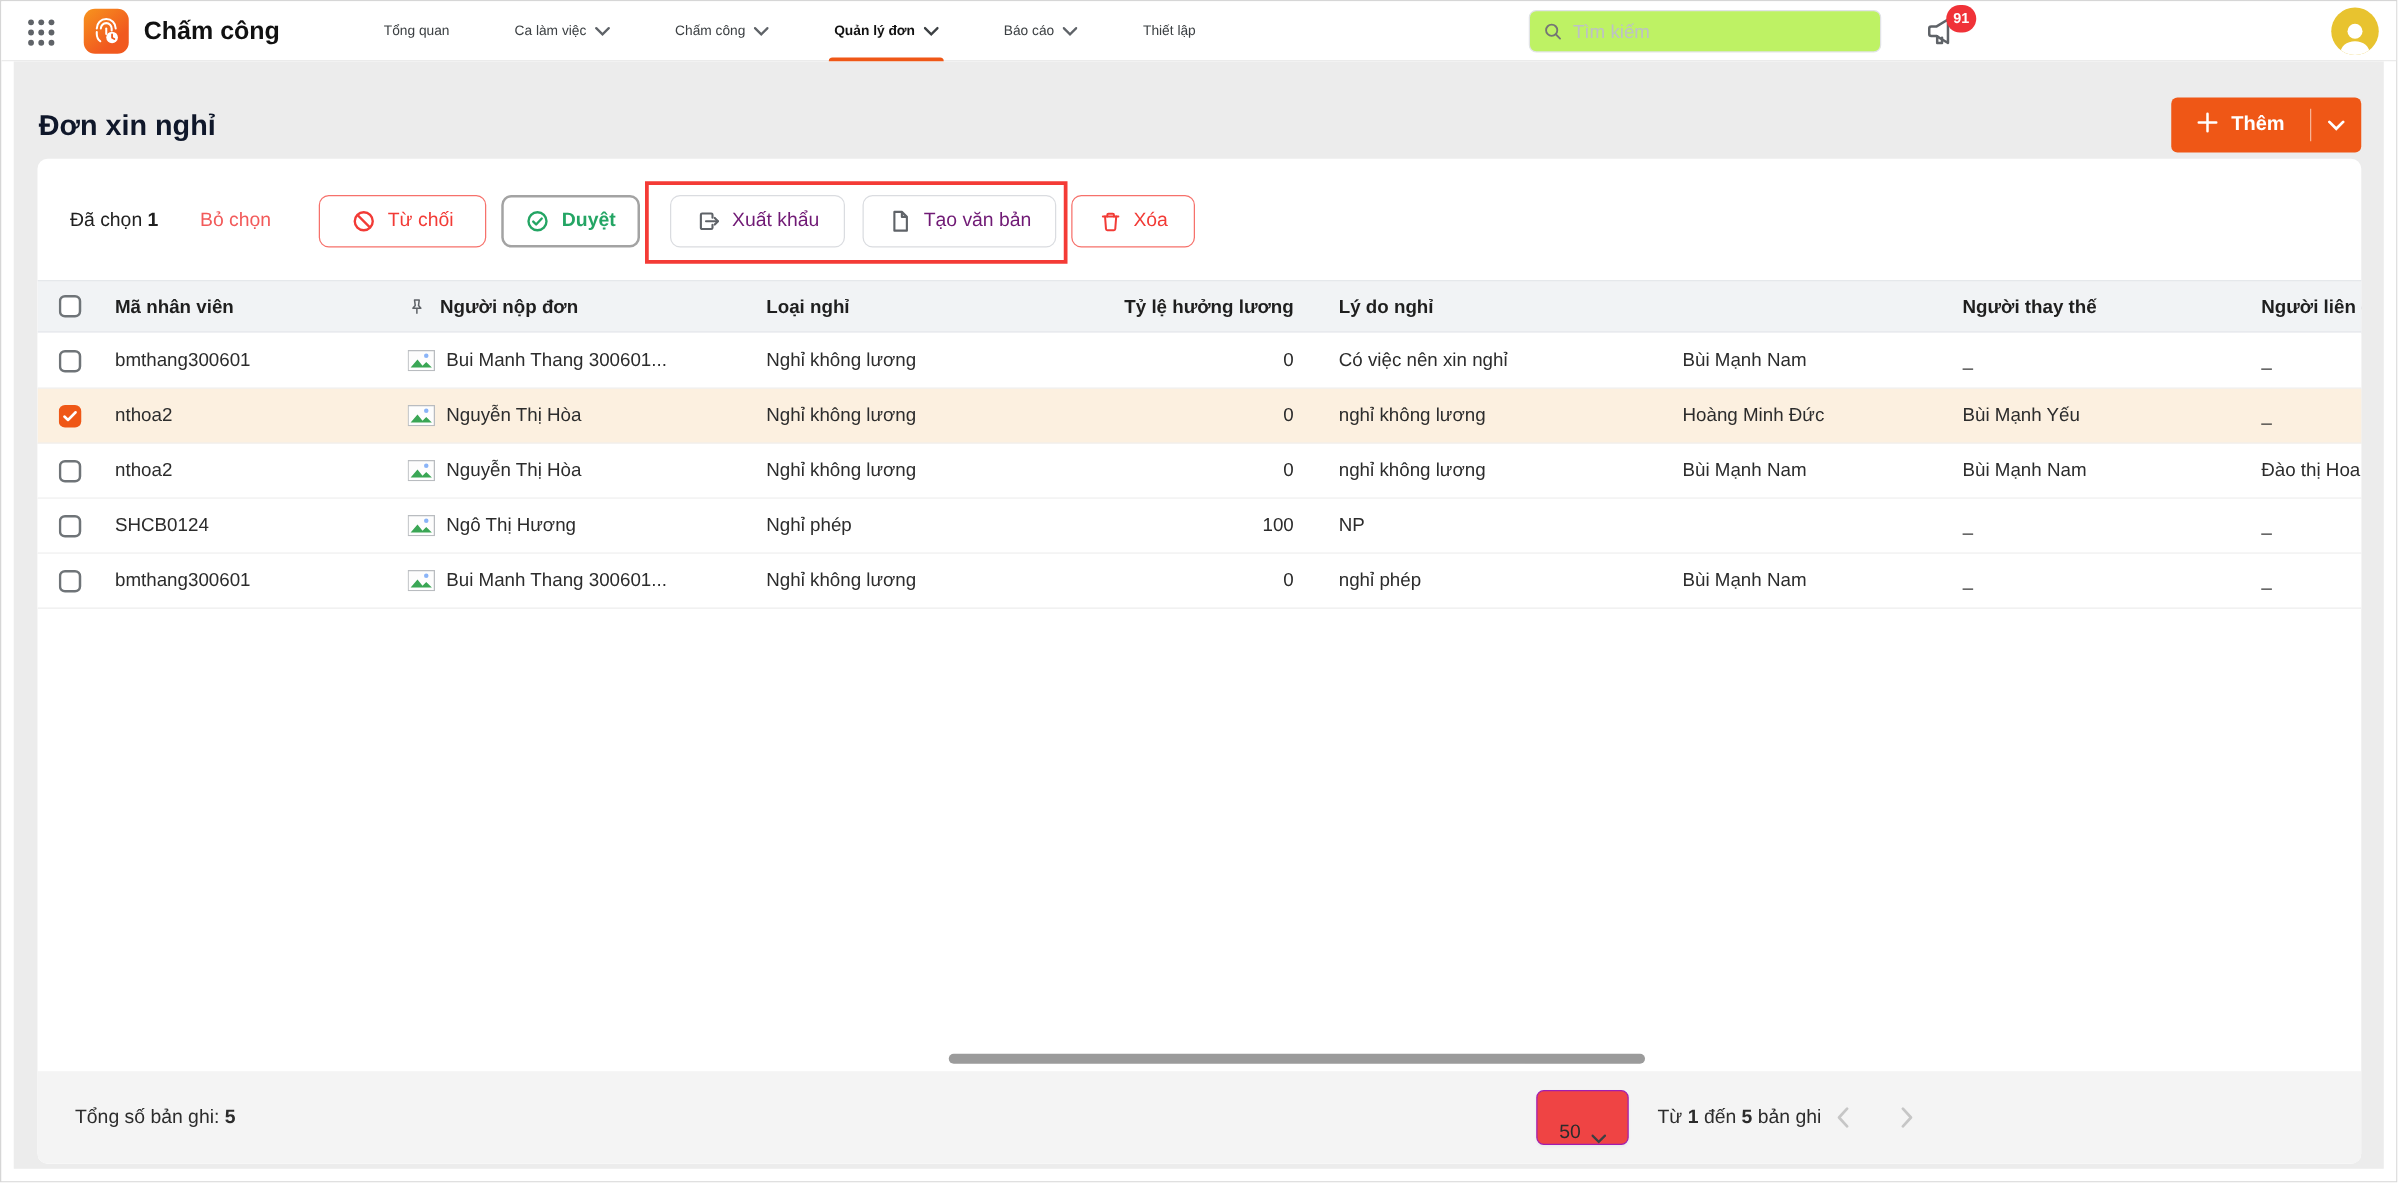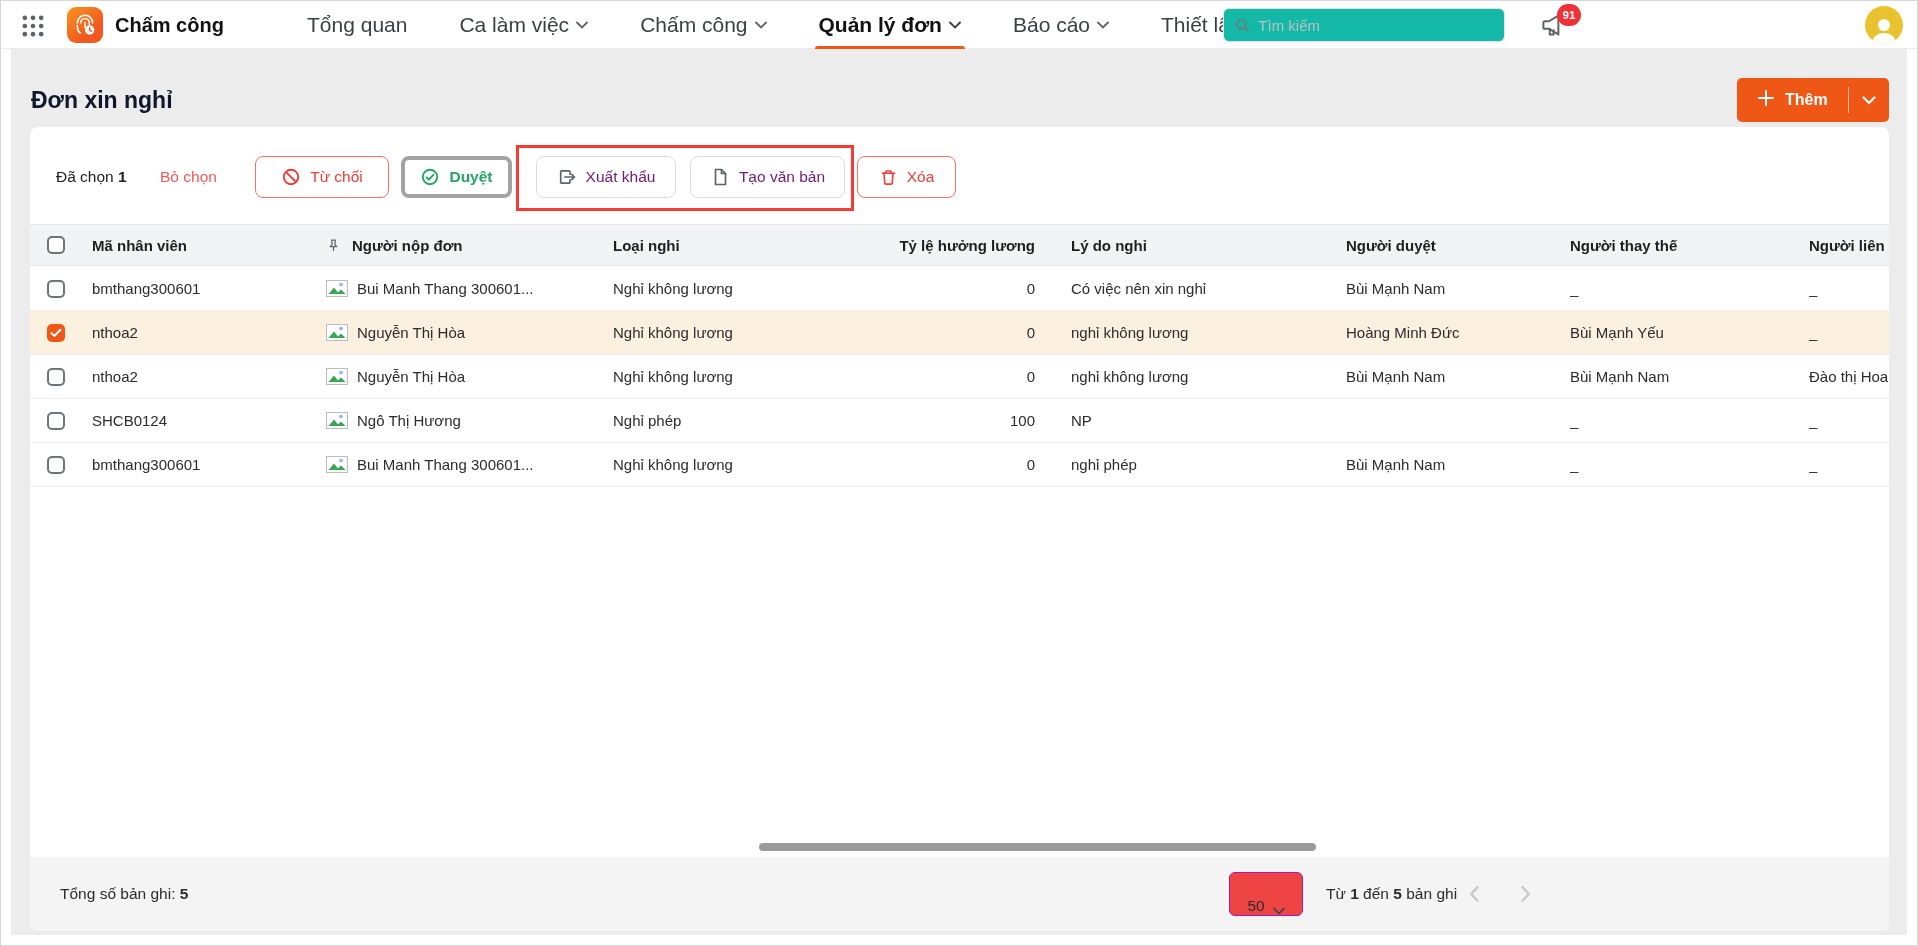--- a/index.html
+++ b/index.html
@@ -7,24 +7,24 @@
   body { font-family: "Liberation Sans", "DejaVu Sans", sans-serif; background: #fff; color: #212121; }
 
   .frame { position: relative; width: 1918px; height: 946px; background: #fff; border: 1px solid #d6d6d6; overflow: hidden; }
 
   
   .navbar { position: absolute; top: 0; left: 0; right: 0; height: 48px; background: #fff; border-bottom: 1px solid #ebebeb; z-index: 20; }
   .grid-btn { position: absolute; left: 18px; top: 11px; width: 28px; height: 28px; cursor: pointer; }
   .logo { position: absolute; left: 66px; top: 6px; width: 36px; height: 36px; border-radius: 9px; background: linear-gradient(140deg, #f7941e 0%, #f1591f 70%); display: flex; align-items: center; justify-content: center; }
   .app-title { position: absolute; left: 114px; top: 0; height: 48px; line-height: 48px; font-size: 20px; font-weight: 700; color: #111; }
   .nav { position: absolute; left: 306px; top: 0; height: 48px; display: flex; gap: 52px; }
-  .nav-item { position: relative; height: 48px; display: flex; align-items: center; gap: 7px; font-size: 21px; color: #3c4043; cursor: pointer; white-space: nowrap; }
+  .nav-item { position: relative; height: 48px; display: flex; align-items: center; gap: 7px; font-size: 11px; color: #3c4043; cursor: pointer; white-space: nowrap; }
   .nav-item.active { font-weight: 700; color: #111; }
   .nav-item.active::after { content: ""; position: absolute; left: -4px; right: -4px; bottom: 0; height: 3px; background: var(--orange); border-radius: 3px 3px 0 0; }
-  .search-box { position: absolute; left: 1222px; top: 7px; width: 282px; height: 34px; border: 1px solid #e1e3e6; border-radius: 6px; background: #14b8a6; display: flex; align-items: center; padding: 0 10px; gap: 8px; }
+  .search-box { position: absolute; left: 1222px; top: 7px; width: 282px; height: 34px; border: 1px solid #e1e3e6; border-radius: 6px; background: #bef264; display: flex; align-items: center; padding: 0 10px; gap: 8px; }
   .search-box input { border: none; outline: none; font-size: 15px; color: #3c4043; width: 100%; font-family: inherit; background: transparent; }
   .search-box input::placeholder { color: #bdc1c6; }
   .notif { position: absolute; left: 1538px; top: 9px; width: 30px; height: 30px; cursor: pointer; }
   .notif-badge { position: absolute; left: 1556px; top: 3px; min-width: 24px; height: 22px; padding: 0 5px; background: #f03238; color: #fff; border-radius: 12px; font-size: 11.5px; font-weight: 700; display: flex; align-items: center; justify-content: center; z-index: 2; }
   .avatar { position: absolute; left: 1864px; top: 5px; width: 38px; height: 38px; border-radius: 50%; background: #e8c32f; display: flex; align-items: flex-end; justify-content: center; overflow: hidden; cursor: pointer; }
 
   
   .page { position: absolute; top: 48px; left: 10px; right: 10px; bottom: 10px; background: #ececec; }
   .page-title { position: absolute; left: 20px; top: 38px; font-size: 23px; font-weight: 700; color: #0f172a; }
   .add-btn { position: absolute; left: 1726px; top: 29px; width: 152px; height: 44px; background: var(--orange); border-radius: 5px; display: flex; align-items: center; color: #fff; cursor: pointer; }
@@ -34,21 +34,21 @@
   .add-btn .caret { width: 40px; display: flex; justify-content: center; }
 
   
   .card { position: absolute; left: 19px; top: 78px; width: 1859px; height: 804px; background: #fff; border-radius: 8px; overflow: hidden; }
 
   .sel-text { position: absolute; left: 26px; top: 29px; height: 42px; line-height: 42px; font-size: 15.5px; color: #212121; }
   .sel-text b { font-weight: 700; }
   .deselect { position: absolute; left: 130px; top: 29px; height: 42px; line-height: 42px; font-size: 15.5px; color: #f25a5a; cursor: pointer; }
   .tbtn { position: absolute; top: 29px; height: 42px; border-radius: 8px; background: #fff; display: flex; align-items: center; justify-content: center; gap: 9px; font-size: 15.5px; cursor: pointer; }
   .tbtn.red { border: 1px solid #f6716b; color: #f23b36; }
-  .tbtn.green { border: 4px solid #a3a3a3; color: #24a564; font-weight: 600; }
+  .tbtn.green { border: 2px solid #a3a3a3; color: #24a564; font-weight: 600; }
   .tbtn.gray { border: 1px solid #dadce0; color: #701a75; }
   .btn-reject { left: 225px; width: 134px; }
   .btn-approve { left: 371px; width: 111px; }
   .btn-export { left: 506px; width: 140px; }
   .btn-createdoc { left: 660px; width: 155px; }
   .btn-delete { left: 827px; width: 99px; }
 
   .annotation { position: absolute; left: 486px; top: 18px; width: 338px; height: 66px; border: 3px solid #f43b36; z-index: 6; pointer-events: none; }
 
   
@@ -262,23 +262,20 @@
           </div>
         <div class="cell c-leave">
             <span>Loại nghỉ</span>
           </div>
         <div class="cell c-salary">
             <span>Tỷ lệ hưởng lương</span>
           </div>
         <div class="cell c-reason">
             <span>Lý do nghỉ</span>
           </div>
-        <div class="cell c-approver">
-            <span>Người duyệt</span>
-          </div>
         <div class="cell c-subst">
             <span>Người thay thế</span>
           </div>
         <div class="cell c-related">
             <span>Người liên quan</span>
           </div>
       </div>
 
       <div class="tbody">
 

